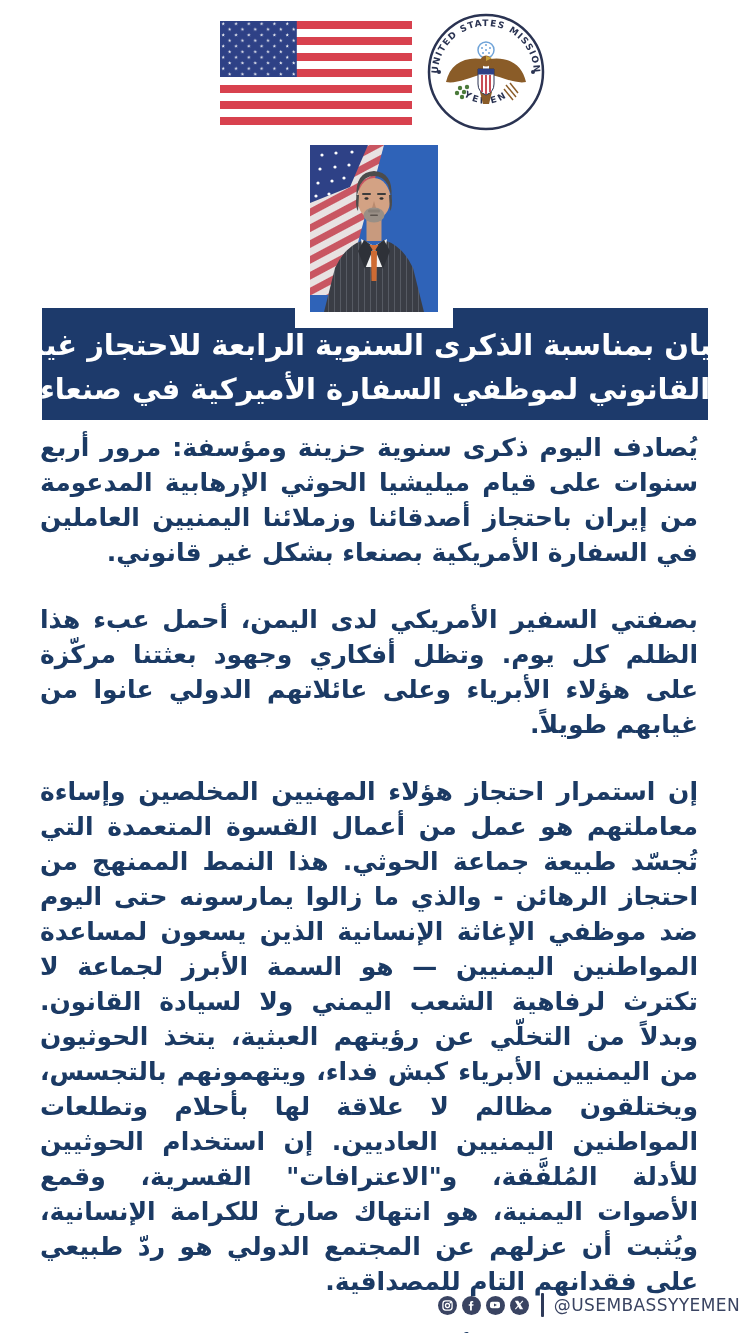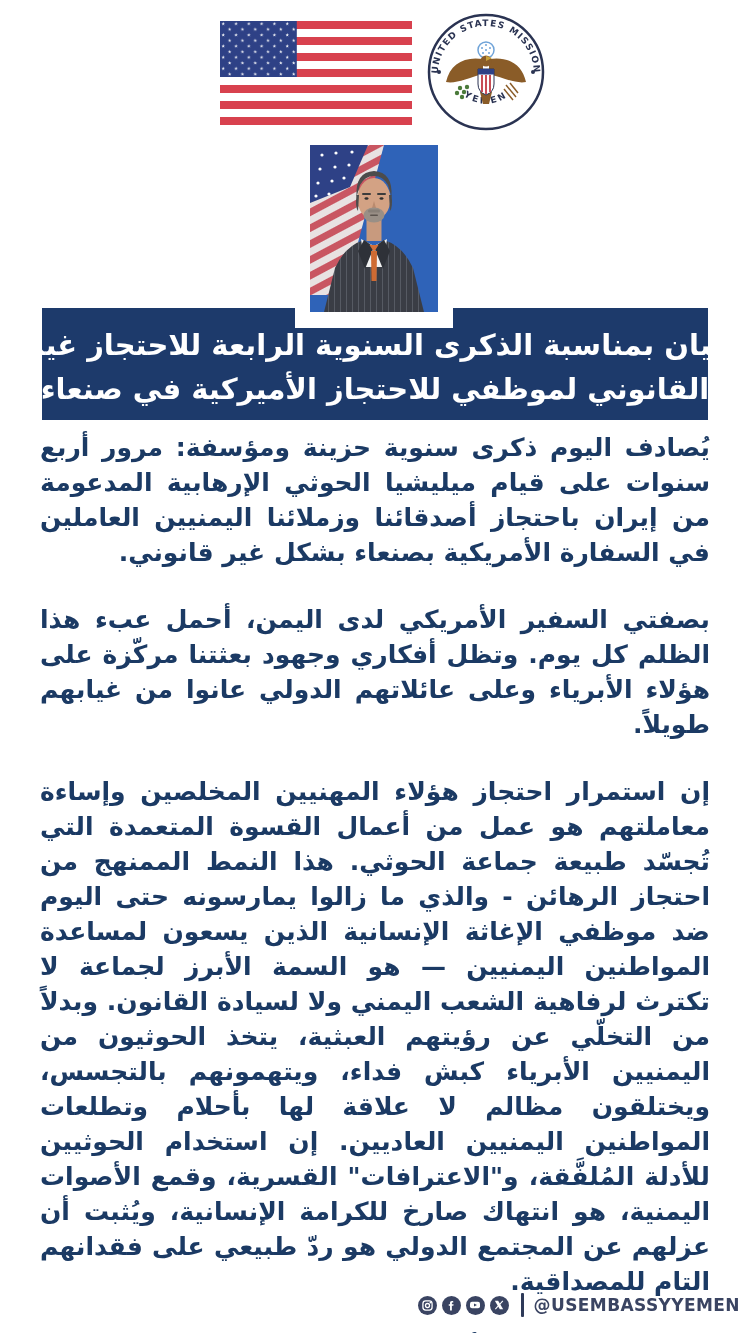--- a/index.html
+++ b/index.html
@@ -27,31 +27,31 @@
   .banner .t-line{
     direction:rtl;color:#ffffff;font-weight:700;font-size:29px;line-height:44px;
     white-space:nowrap;text-align:center;
   }
   
   .body{
     position:absolute;left:40px;top:430px;width:670px;
     direction:rtl;text-align:justify;color:#1b3a64;
     font-size:25px;font-weight:700;line-height:35px;
   }
-  .body p{margin:0 0 32px 0;}
+  .body p{margin:0 12px 32px 0;}
   
   .footer{
     position:absolute;right:10px;bottom:16px;
     display:flex;align-items:center;gap:5px;direction:ltr;
   }
   .soc{width:19px;height:19px;border-radius:50%;background:#3a4462;
     display:flex;align-items:center;justify-content:center;}
   .soc svg{display:block;}
   .sep{width:3px;height:24px;background:#2e3a59;margin:0 5px 0 7px;border-radius:1px;}
-  .handle{color:#3a4462;font-size:17px;font-weight:700;letter-spacing:0.4px;}
+  .handle{color:#3a4462;font-size:17px;font-weight:400;letter-spacing:0.4px;}
 </style>
 </head>
 <body>
 
 <div class="page">
 
   <svg class="flag" viewBox="0 0 1235 650" preserveAspectRatio="none">
     <defs>
       <path id="st" d="M0,-11 L3.2,-3.4 11,-3.4 4.7,1.3 7.2,8.9 0,4.3 -7.2,8.9 -4.7,1.3 -11,-3.4 -3.2,-3.4 Z" fill="#ffffff"></path>
       <pattern id="stars" width="82.4" height="70" patternUnits="userSpaceOnUse">
@@ -183,21 +183,21 @@
 
       <path d="M64,56 L62,63 L66,63 Z" fill="#ba8a6e"></path>
       <ellipse cx="64" cy="70" rx="10.5" ry="7.5" fill="#998f86"></ellipse>
       <rect x="58" y="64.5" width="12" height="3" rx="1.5" fill="#877f77"></rect>
       <rect x="60" y="69.5" width="8" height="1.6" rx="0.8" fill="#5c544e"></rect>
     </svg>
   </div>
 
   <div class="banner">
     <div class="t-line">بيان بمناسبة الذكرى السنوية الرابعة للاحتجاز غير</div>
-    <div class="t-line">القانوني لموظفي للاحتجاز الأميركية في صنعاء</div>
+    <div class="t-line">القانوني لموظفي السفارة الأميركية في صنعاء</div>
   </div>
 
   <div class="body">
     <p>يُصادف اليوم ذكرى سنوية حزينة ومؤسفة: مرور أربع سنوات على قيام ميليشيا الحوثي الإرهابية المدعومة من إيران باحتجاز أصدقائنا وزملائنا اليمنيين العاملين في السفارة الأمريكية بصنعاء بشكل غير قانوني.</p>
     <p>بصفتي السفير الأمريكي لدى اليمن، أحمل عبء هذا الظلم كل يوم. وتظل أفكاري وجهود بعثتنا مركّزة على هؤلاء الأبرياء وعلى عائلاتهم الدولي عانوا من غيابهم طويلاً.</p>
     <p>إن استمرار احتجاز هؤلاء المهنيين المخلصين وإساءة معاملتهم هو عمل من أعمال القسوة المتعمدة التي تُجسّد طبيعة جماعة الحوثي. هذا النمط الممنهج من احتجاز الرهائن - والذي ما زالوا يمارسونه حتى اليوم ضد موظفي الإغاثة الإنسانية الذين يسعون لمساعدة المواطنين اليمنيين — هو السمة الأبرز لجماعة لا تكترث لرفاهية الشعب اليمني ولا لسيادة القانون. وبدلاً من التخلّي عن رؤيتهم العبثية، يتخذ الحوثيون من اليمنيين الأبرياء كبش فداء، ويتهمونهم بالتجسس، ويختلقون مظالم لا علاقة لها بأحلام وتطلعات المواطنين اليمنيين العاديين. إن استخدام الحوثيين للأدلة المُلفَّقة، و"الاعترافات" القسرية، وقمع الأصوات اليمنية، هو انتهاك صارخ للكرامة الإنسانية، ويُثبت أن عزلهم عن المجتمع الدولي هو ردّ طبيعي على فقدانهم التام للمصداقية.</p>
     <p>ولعائلات زملائي أجدّد وعدنا: لن تنساكم الولايات المتحدة. لن نتوقف عن ممارسة الضغط، ولن نرتاح حتى يُطلَق سراح كل شخص محتجز ظلماً دون قيد أو شرط، ويعود إلى منزله وأحبّته.</p>
   </div>
 
   <div class="footer">

